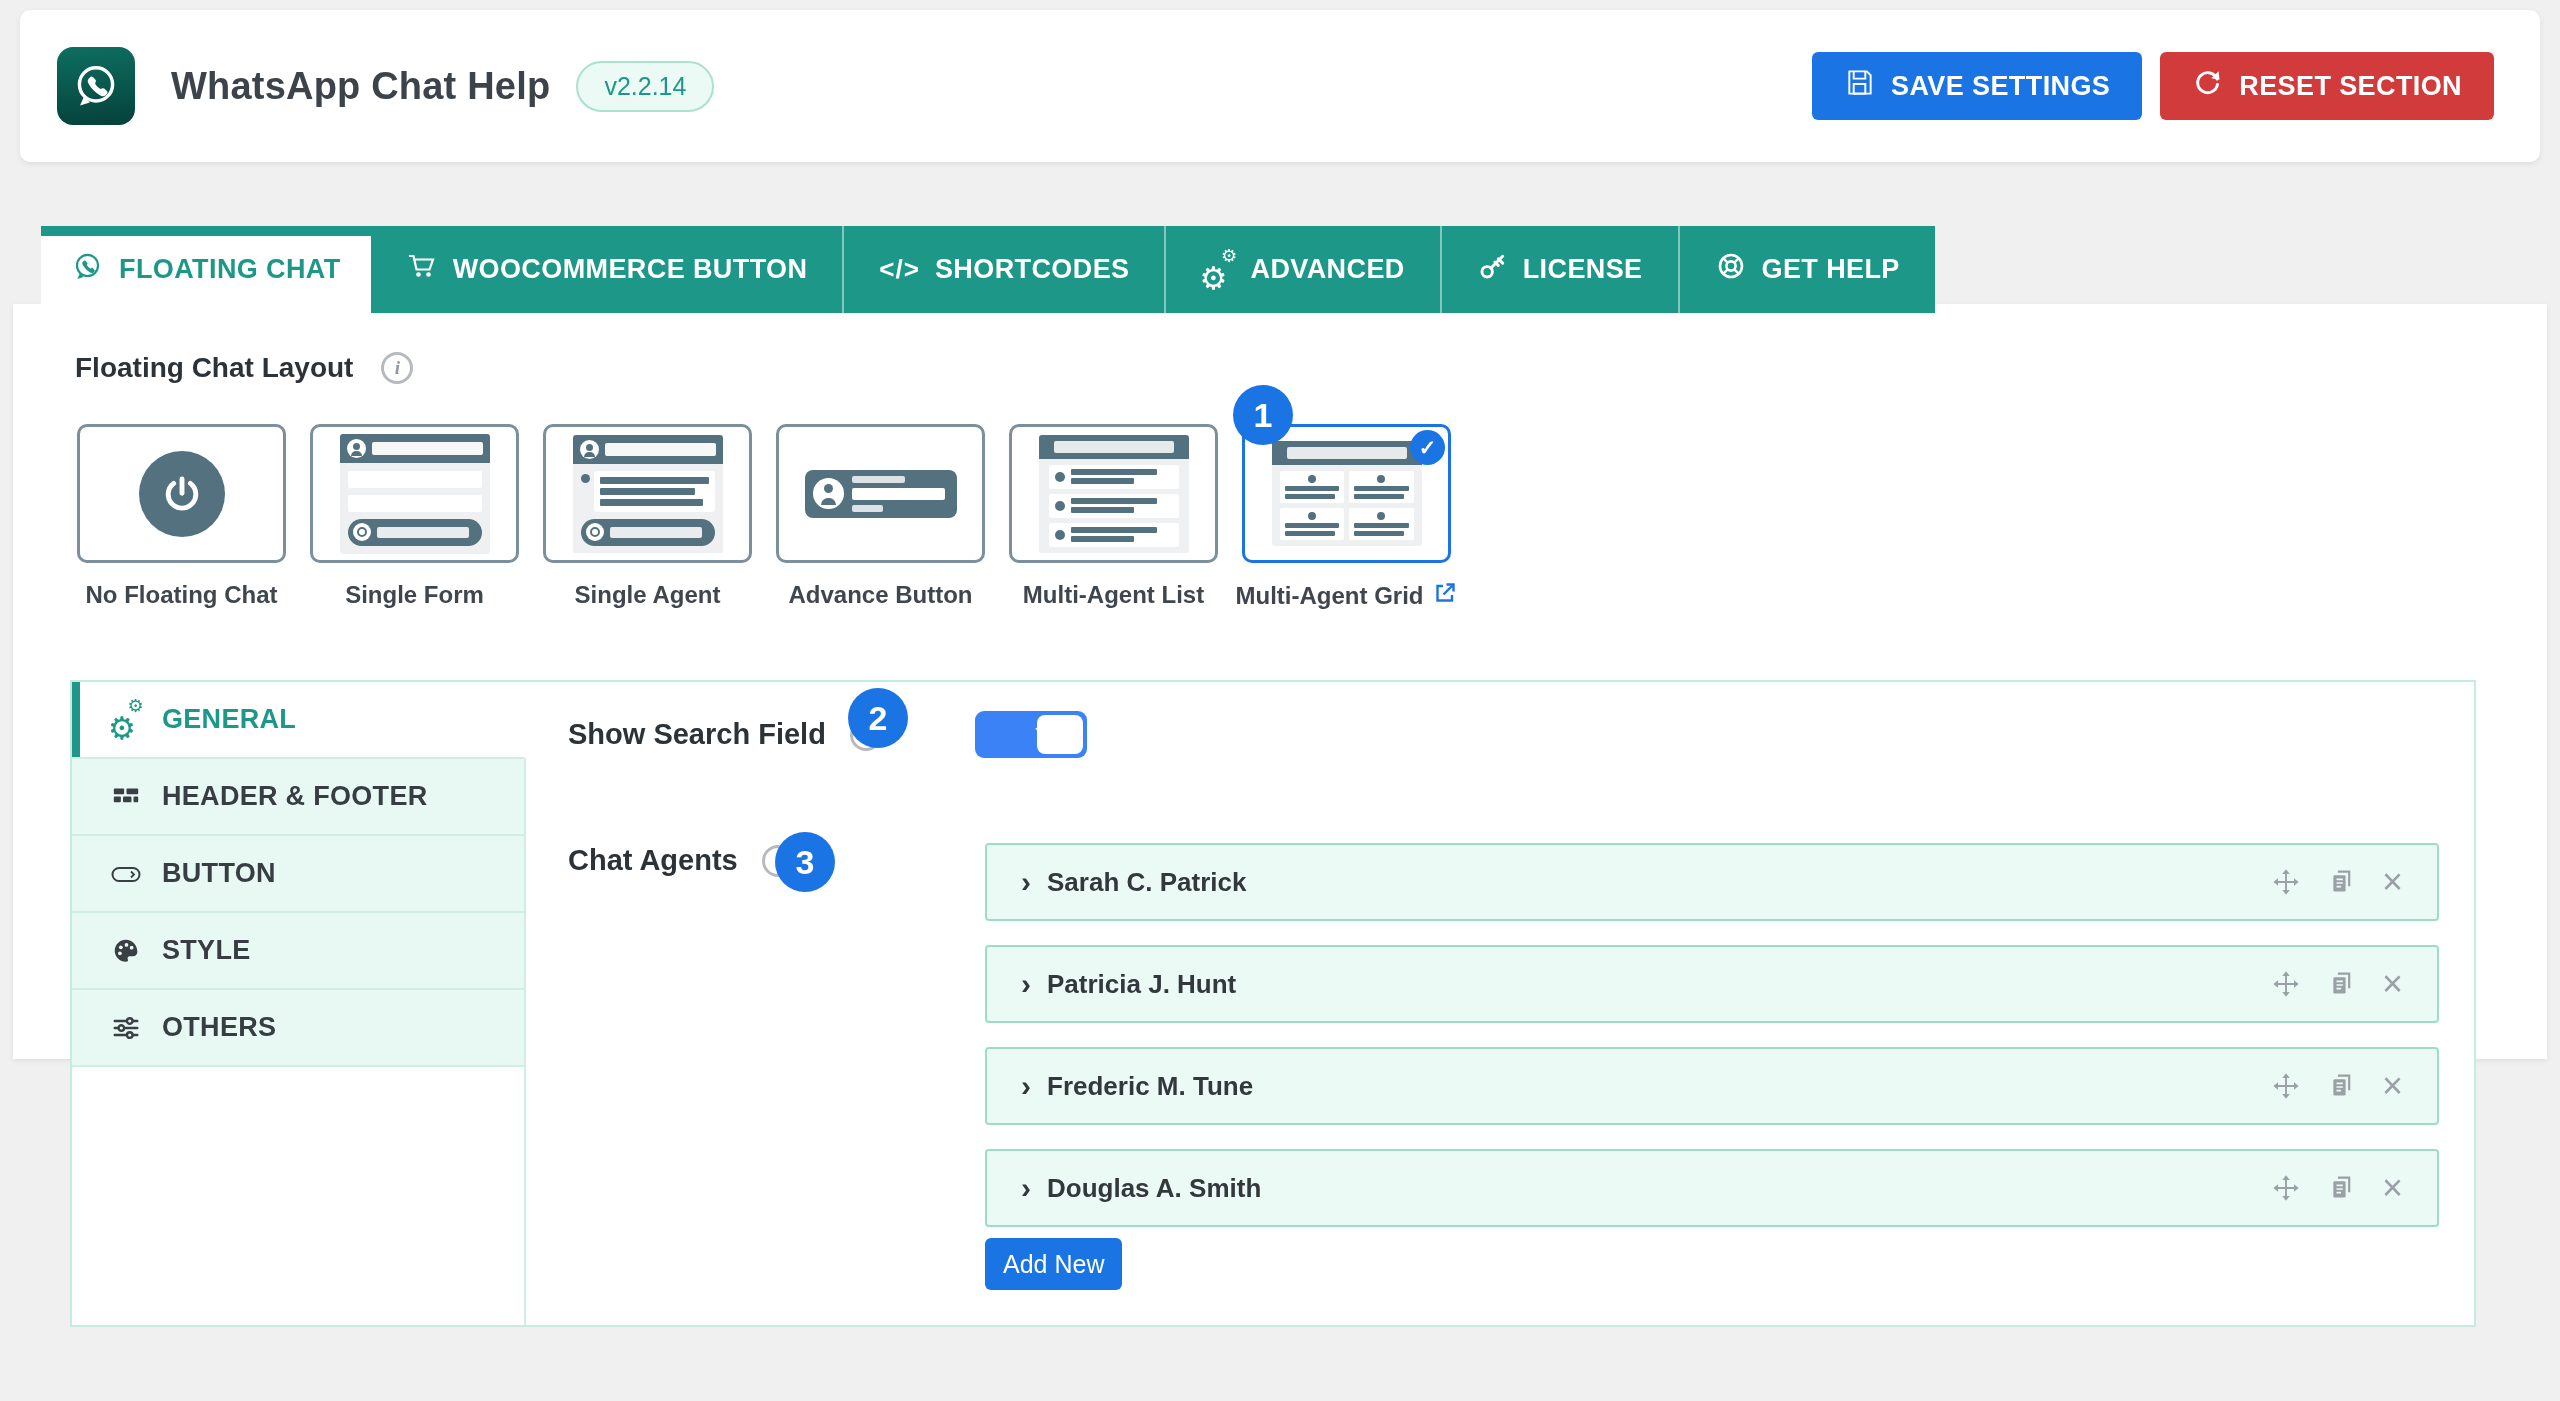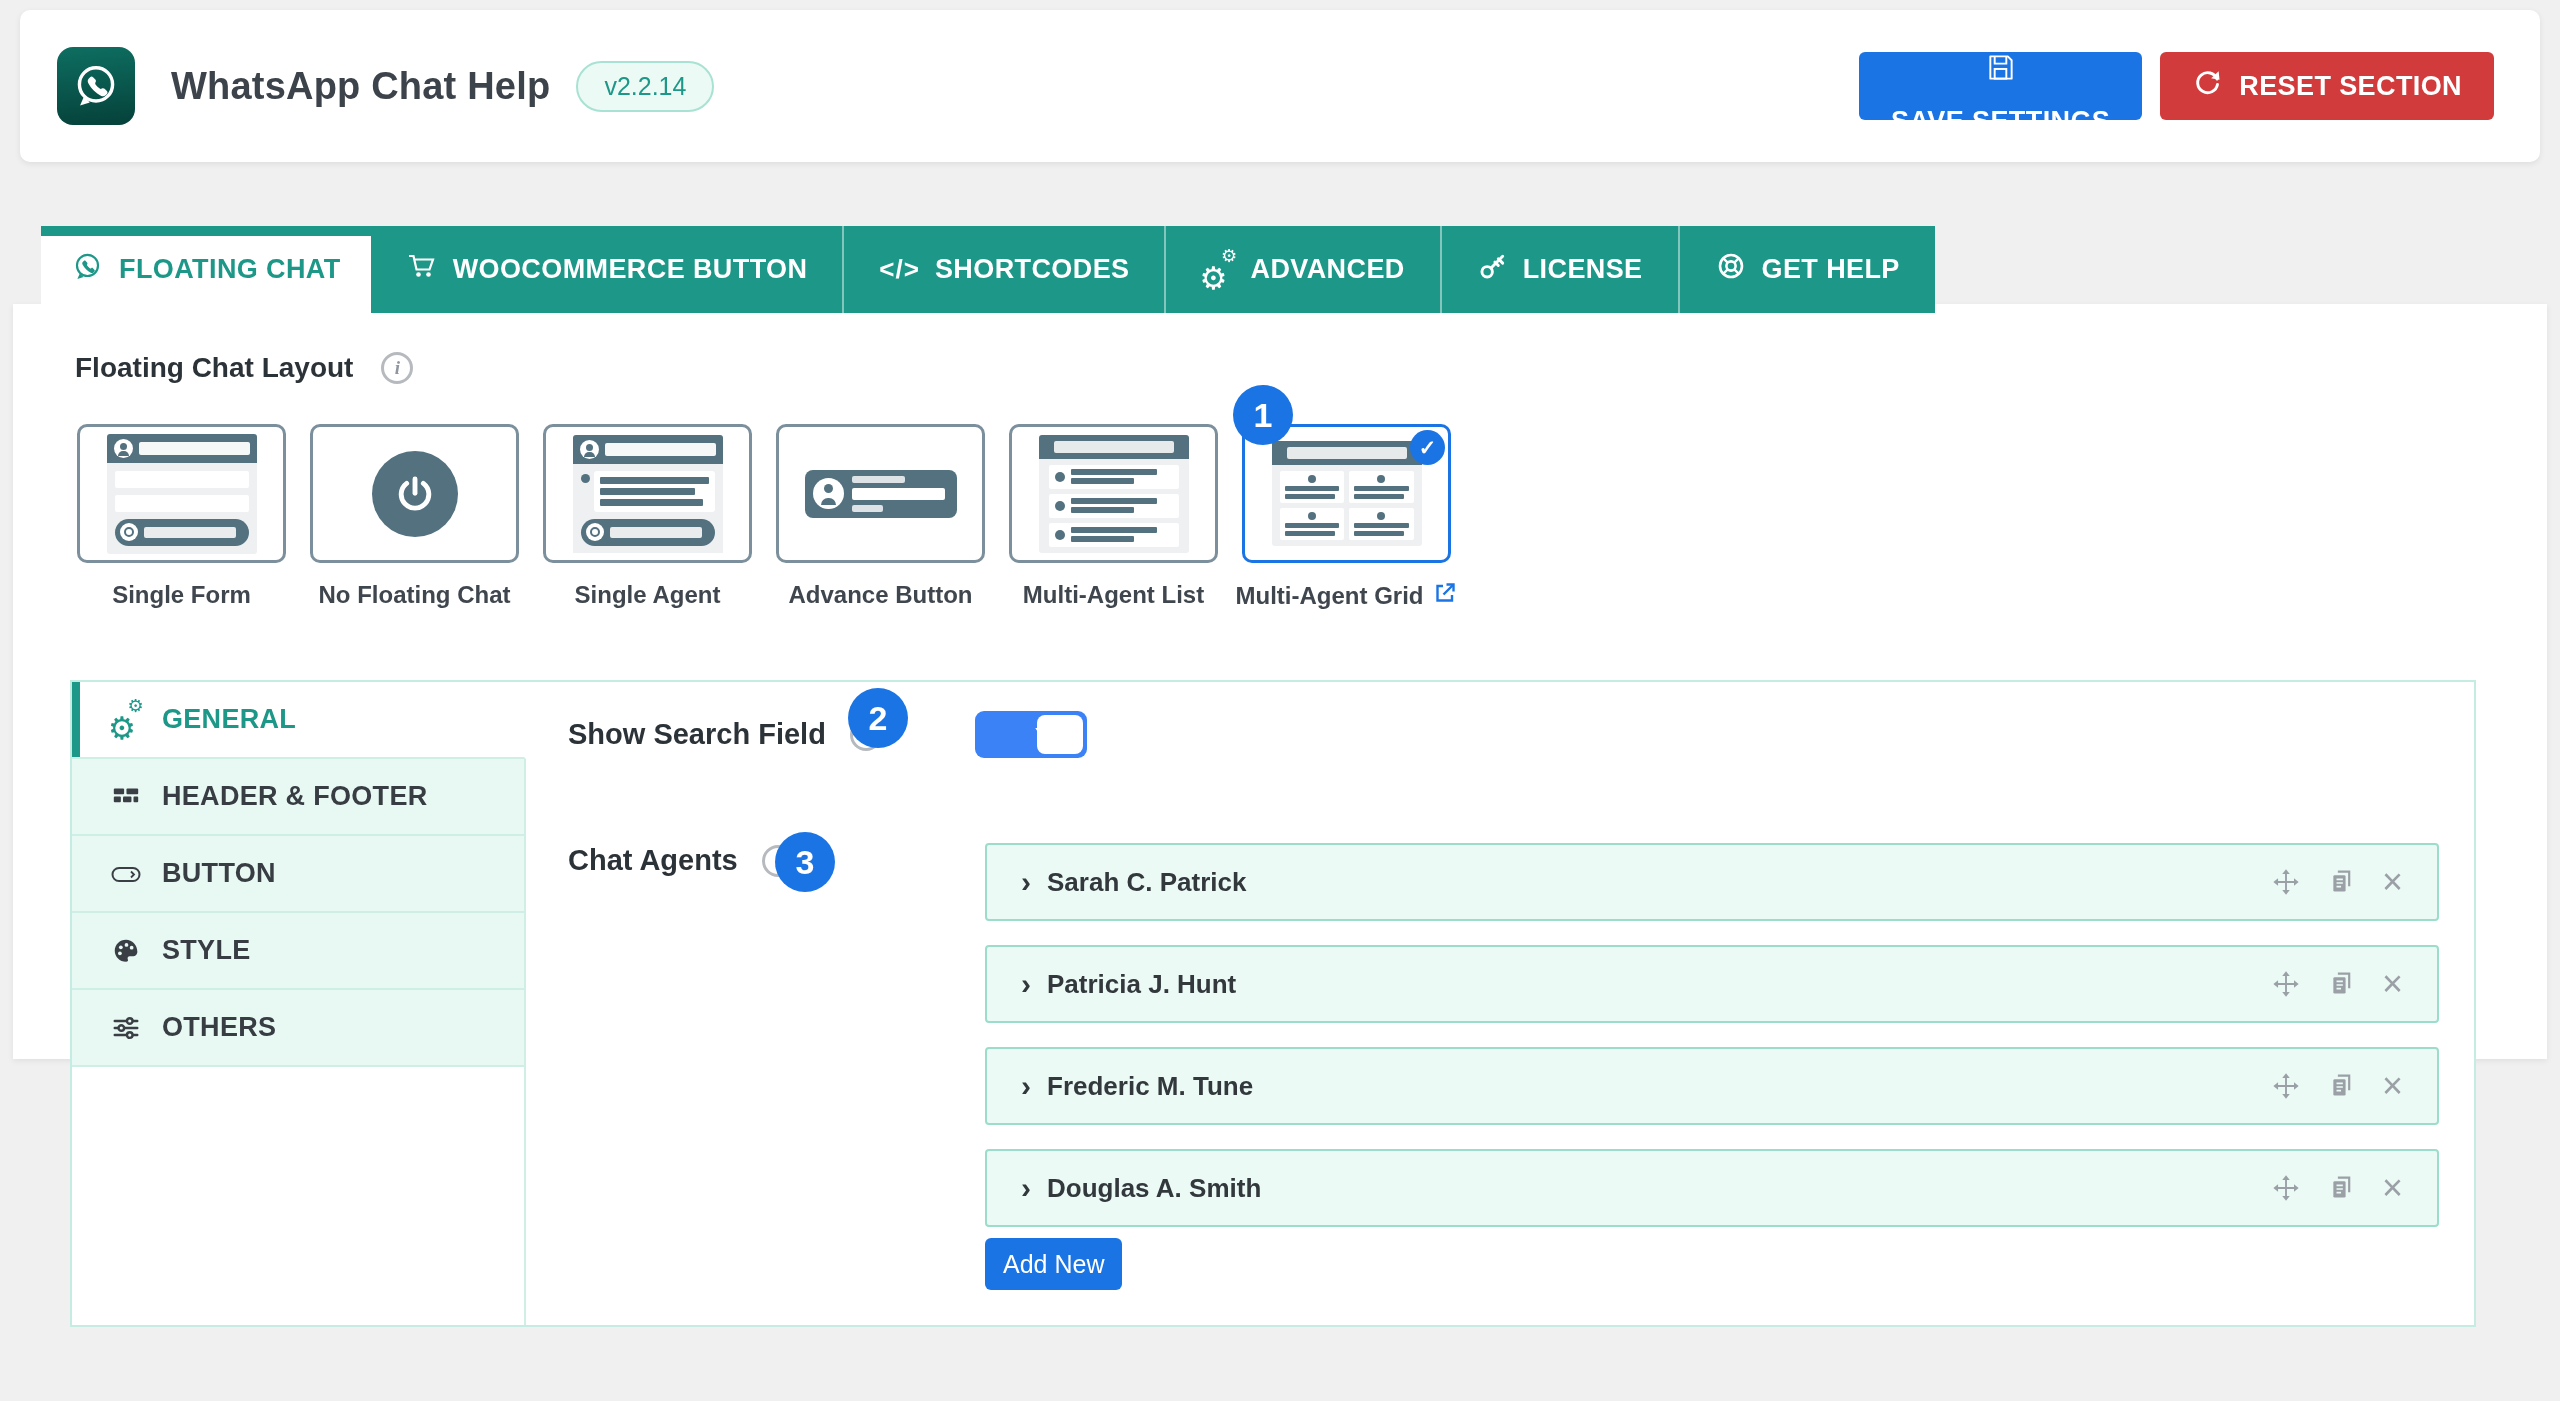--- a/index.html
+++ b/index.html
@@ -11,21 +11,21 @@
                  border-radius:10px; box-shadow:0 2px 6px rgba(0,0,0,.08); display:flex; align-items:center;
                  padding:0 46px 0 37px; }
   .logo { width:78px; height:78px; border-radius:16px; background:linear-gradient(175deg,#0e6e61 0%,#05413a 100%);
           display:flex; align-items:center; justify-content:center; flex:0 0 auto; }
   .app-title { font-size:38px; font-weight:600; color:#3c434a; margin-left:36px; letter-spacing:.2px; }
   .version-badge { margin-left:26px; padding:9px 26px; background:#ecfaf5; border:2px solid #a8e2d2;
                    color:#1d9888; border-radius:28px; font-size:25px; }
   .header-actions { margin-left:auto; display:flex; gap:18px; }
   .btn { height:68px; border:none; border-radius:6px; color:#fff; font-family:inherit; font-size:27px; font-weight:700;
          letter-spacing:.4px; display:flex; align-items:center; gap:16px; padding:0 32px; cursor:pointer; }
-  .btn-save { background:#1b74e4;flex-direction:column; }
+  .btn-save { background:#1b74e4; }
   .btn-reset { background:#d23b3b; }
 
   
   .tabs { position:absolute; left:41px; top:226px; height:87px; display:flex; z-index:3; }
   .tab { display:flex; align-items:center; gap:15px; padding:0 35px; background:#1d9888; color:#fff;
          font-size:27px; font-weight:600; letter-spacing:.4px; border-right:2px solid rgba(255,255,255,.45); cursor:pointer; }
   .tab:last-child { border-right:none; }
   .tab.active { background:#fff; color:#1d9888; box-shadow:inset 0 10px 0 #1d9888; border-right:none; padding:0 30px; }
   .tab svg, .tab .gears { flex:0 0 auto; }
   .gears { position:relative; width:34px; height:34px; font-family:"DejaVu Sans",sans-serif; }
@@ -220,48 +220,48 @@
 
   <div class="section-head">
     <span class="section-title">Floating Chat Layout</span>
     <span class="info-icon">i</span>
   </div>
 
   <div class="layout-row">
 
     <div class="layout-option">
       <div class="thumb">
+        <div class="pwr-circle">
+          <svg width="46" height="46" viewBox="0 0 32 32" fill="none" stroke="#fff" stroke-width="3.4" stroke-linecap="round">
+              <path d="M16 5.5v10"></path>
+              <path d="M10.2 8.6a9.6 9.6 0 1 0 11.6 0"></path>
+            </svg>
+        </div>
+      </div>
+      <div class="opt-label">No Floating Chat</div>
+    </div>
+
+    <div class="layout-option">
+      <div class="thumb">
         <div class="mini">
           <div class="mini-h">
               <div class="av"></div>
               <div class="hbar"></div>
             </div>
           <div class="mini-b">
             <div class="frow"></div>
               <div class="frow"></div>
             <div class="pill">
                 <div class="pc"></div>
                 <div class="pbar"></div>
               </div>
           </div>
         </div>
       </div>
       <div class="opt-label">Single Form</div>
-    </div>
-
-    <div class="layout-option">
-      <div class="thumb">
-        <div class="pwr-circle">
-          <svg width="46" height="46" viewBox="0 0 32 32" fill="none" stroke="#fff" stroke-width="3.4" stroke-linecap="round">
-              <path d="M16 5.5v10"></path>
-              <path d="M10.2 8.6a9.6 9.6 0 1 0 11.6 0"></path>
-            </svg>
-        </div>
-      </div>
-      <div class="opt-label">No Floating Chat</div>
     </div>
 
     <div class="layout-option">
       <div class="thumb">
         <div class="mini">
           <div class="mini-h">
               <div class="av"></div>
               <div class="hbar"></div>
             </div>
           <div class="chat-b">

